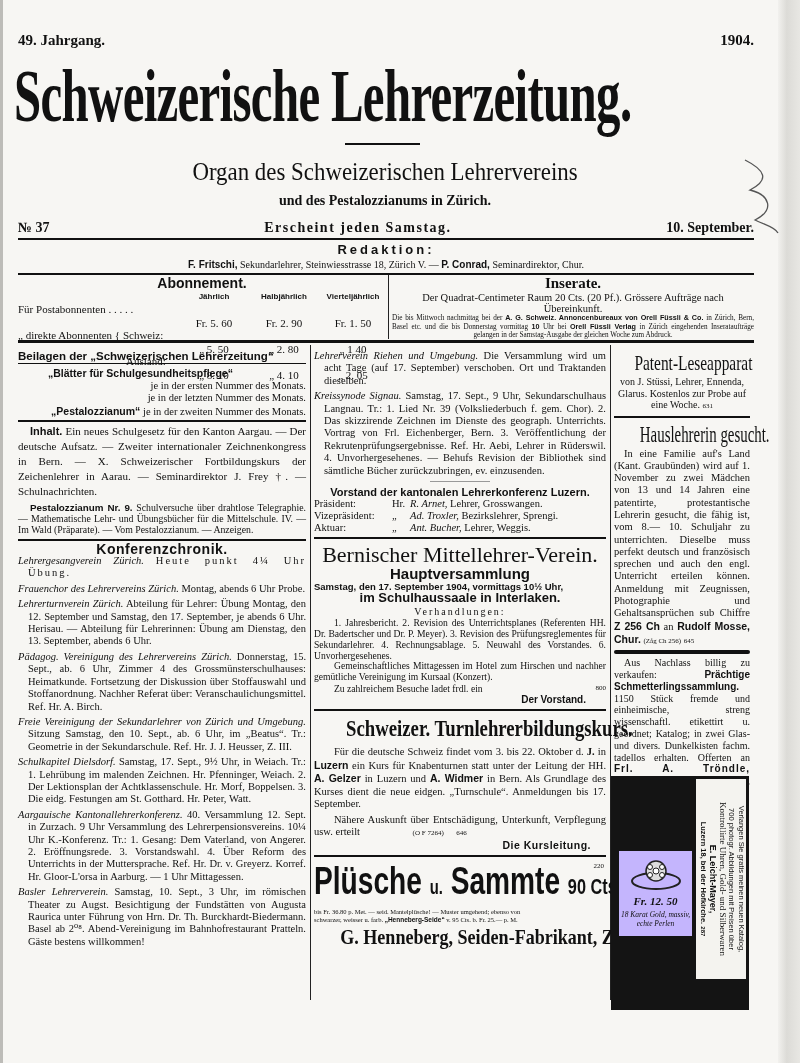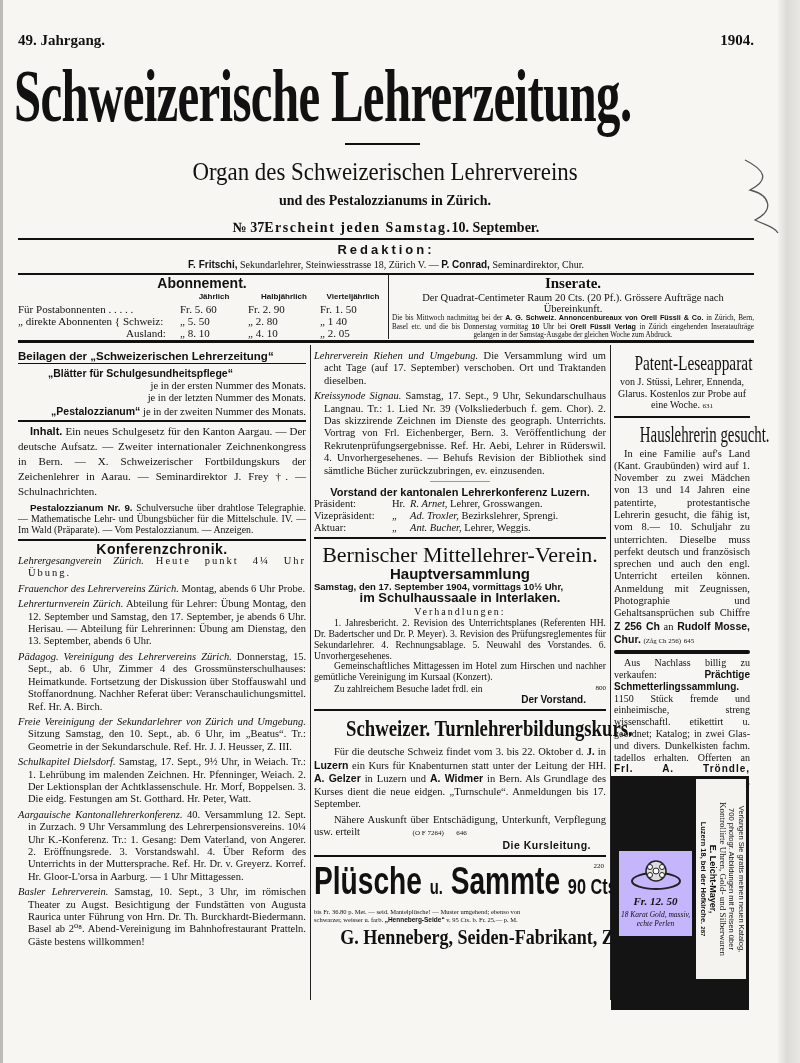--- a/index.html
+++ b/index.html
@@ -12,32 +12,32 @@
     background: linear-gradient(to right, #f2f1ee, #dcdbd7 40%, #e8e7e3); }
   .left-edge { position: absolute; top: 0; left: 0; width: 3px; height: 1063px; background: #bdbcb8; }
   .abs { position: absolute; }
   .hdr-top { top: 32px; left: 18px; width: 736px; font-weight: bold; font-size: 15px; display: flex; justify-content: space-between; }
   .masthead { top: 56px; left: 14px; width: 744px; text-align: center;
     font-family: "Liberation Serif", serif; font-weight: bold; font-size: 74px; line-height: 80px;
     transform: scaleX(0.66); transform-origin: left top; white-space: nowrap; letter-spacing: -1px; width: 1130px; text-align: left; }
   .rule-short { top: 143px; left: 345px; width: 75px; height: 2px; background: #111; }
   .organ { top: 157px; left: 0; width: 770px; text-align: center; font-size: 26px; transform: scaleX(0.88); }
   .und { top: 193px; left: 0; width: 770px; text-align: center; font-size: 14px; font-weight: bold; }
-  .issue-row { top: 220px; left: 18px; width: 736px; display: flex; justify-content: center; font-size: 14px; font-weight: bold; }
+  .issue-row { top: 220px; left: 18px; width: 736px; display: flex; justify-content: space-between; font-size: 14px; font-weight: bold; }
   .issue-row .mid { letter-spacing: 1.5px; }
   .rule { position: absolute; left: 18px; width: 736px; background: #111; }
   .redaktion-title { top: 242px; left: 18px; width: 736px; text-align: center; font-family: "Liberation Sans", sans-serif; font-weight: bold; font-size: 13px; letter-spacing: 3px; }
   .redaktion-line { top: 259px; left: 18px; width: 736px; text-align: center; font-size: 10px; }
   .redaktion-line b { font-family: "Liberation Sans", sans-serif; }
   .vline { position: absolute; width: 1px; background: #222; }
   .abo { top: 275px; left: 18px; width: 368px; font-size: 11px; }
   .abo-title { text-align: center; font-family: "Liberation Sans", sans-serif; font-weight: 900; font-size: 14px; }
   .abo-grid { display: grid; grid-template-columns: 162px 68px 72px 66px; font-size: 11px; line-height: 12px; }
   .abo-grid .h { font-family: "Liberation Sans", sans-serif; font-weight: bold; font-size: 8px; text-align: center; }
-  .abo-grid .c { text-align: left; }
+  .abo-grid .c { text-align: center; margin-top: 14px; }
   .ins { top: 275px; left: 392px; width: 362px; text-align: center; }
   .ins-title { font-weight: bold; font-size: 15px; }
   .ins-line1 { font-size: 10.5px; }
   .ins-body { font-size: 7.2px; line-height: 8.5px; text-align: justify; text-align-last: center; }
   .ins-body b { font-family: "Liberation Sans", sans-serif; }
   .col { position: absolute; font-size: 10.5px; line-height: 12.4px; text-align: justify; }
   .col p { margin: 0 0 3px 0; }
   .hang { padding-left: 10px; text-indent: -10px; }
   .it { font-style: italic; }
   .sans { font-family: "Liberation Sans", sans-serif; }

